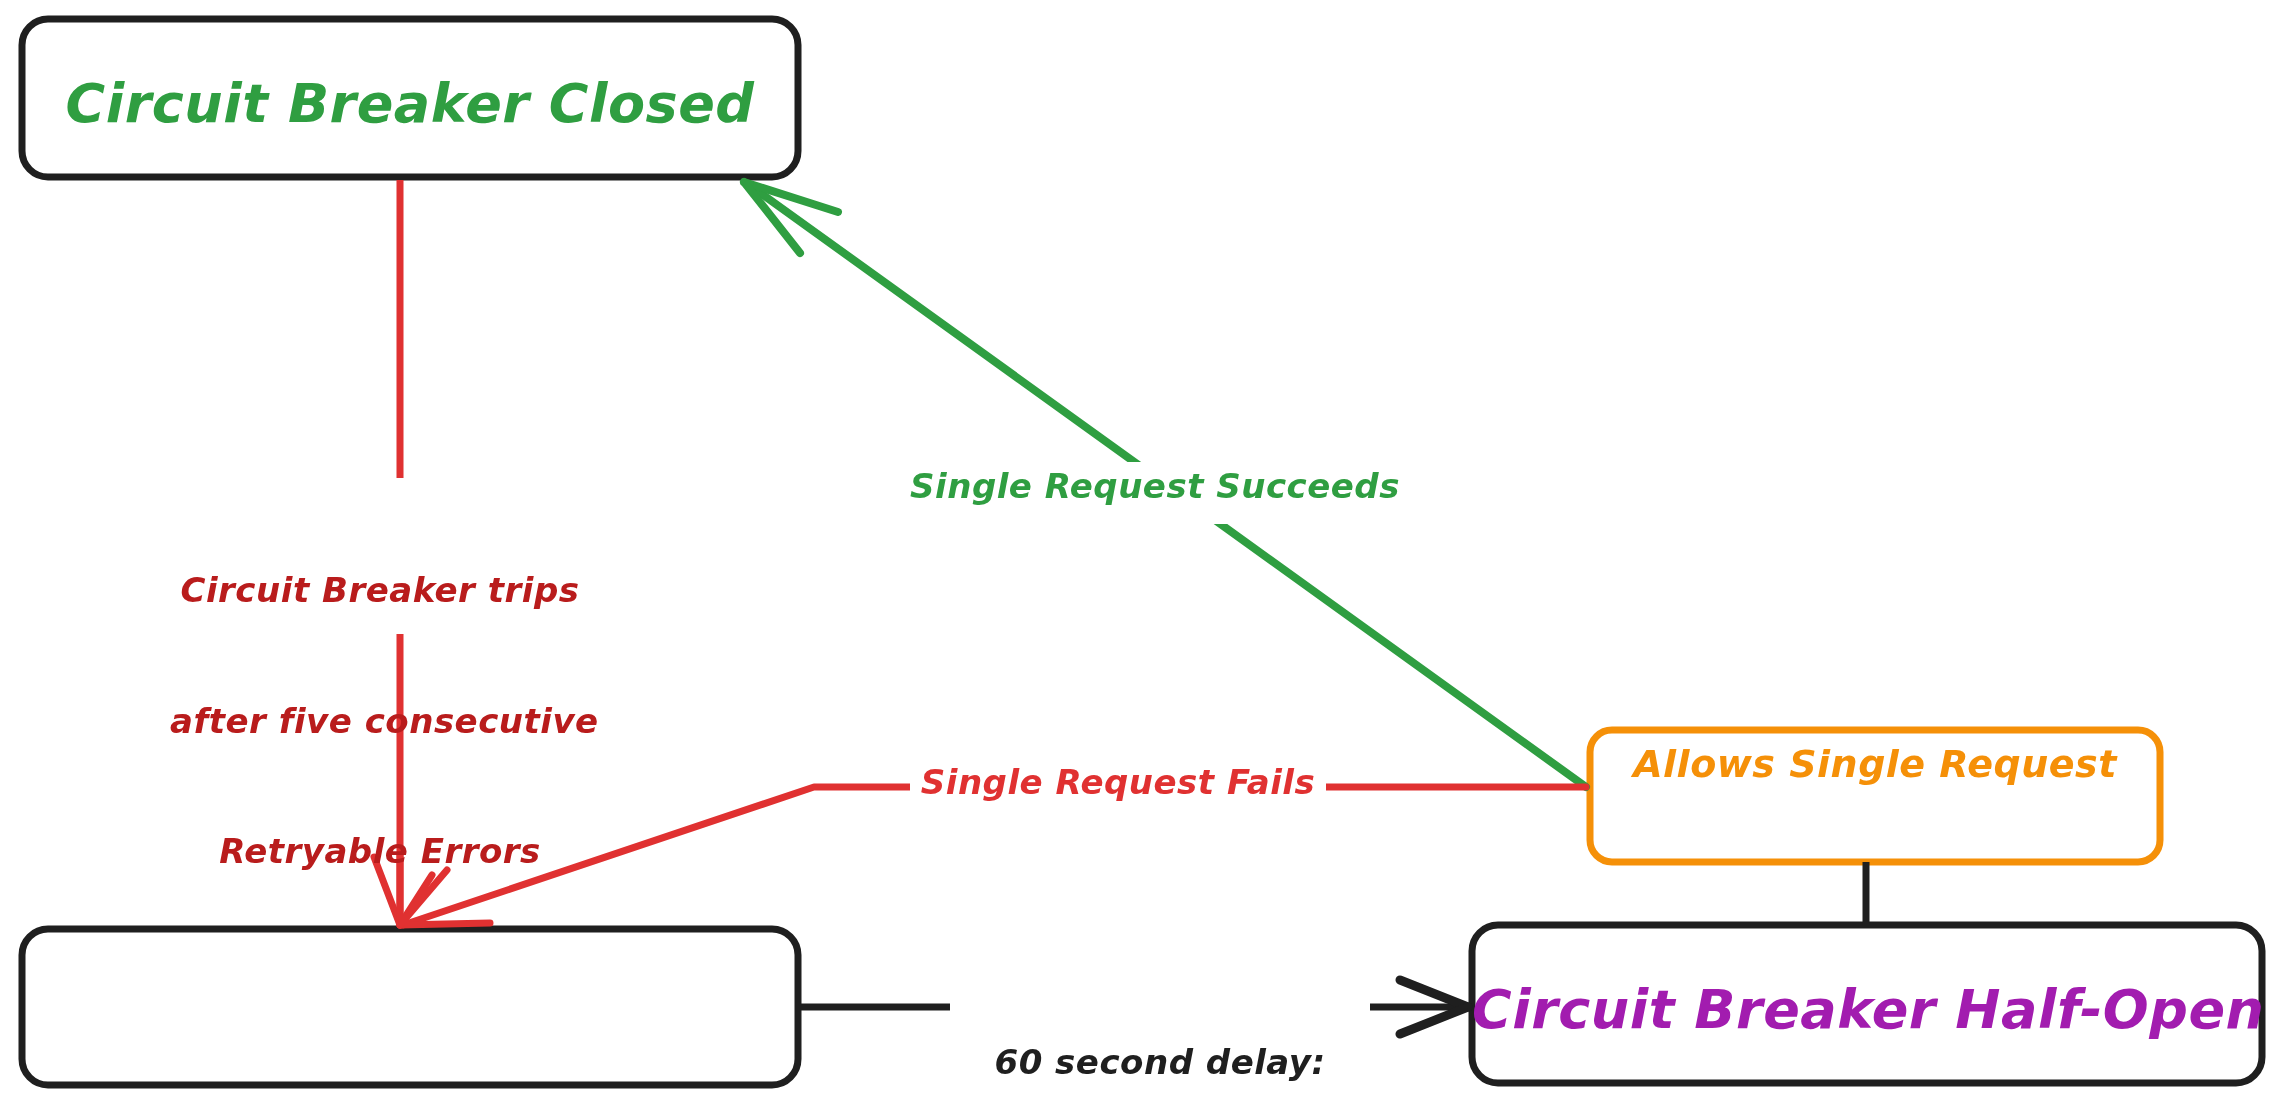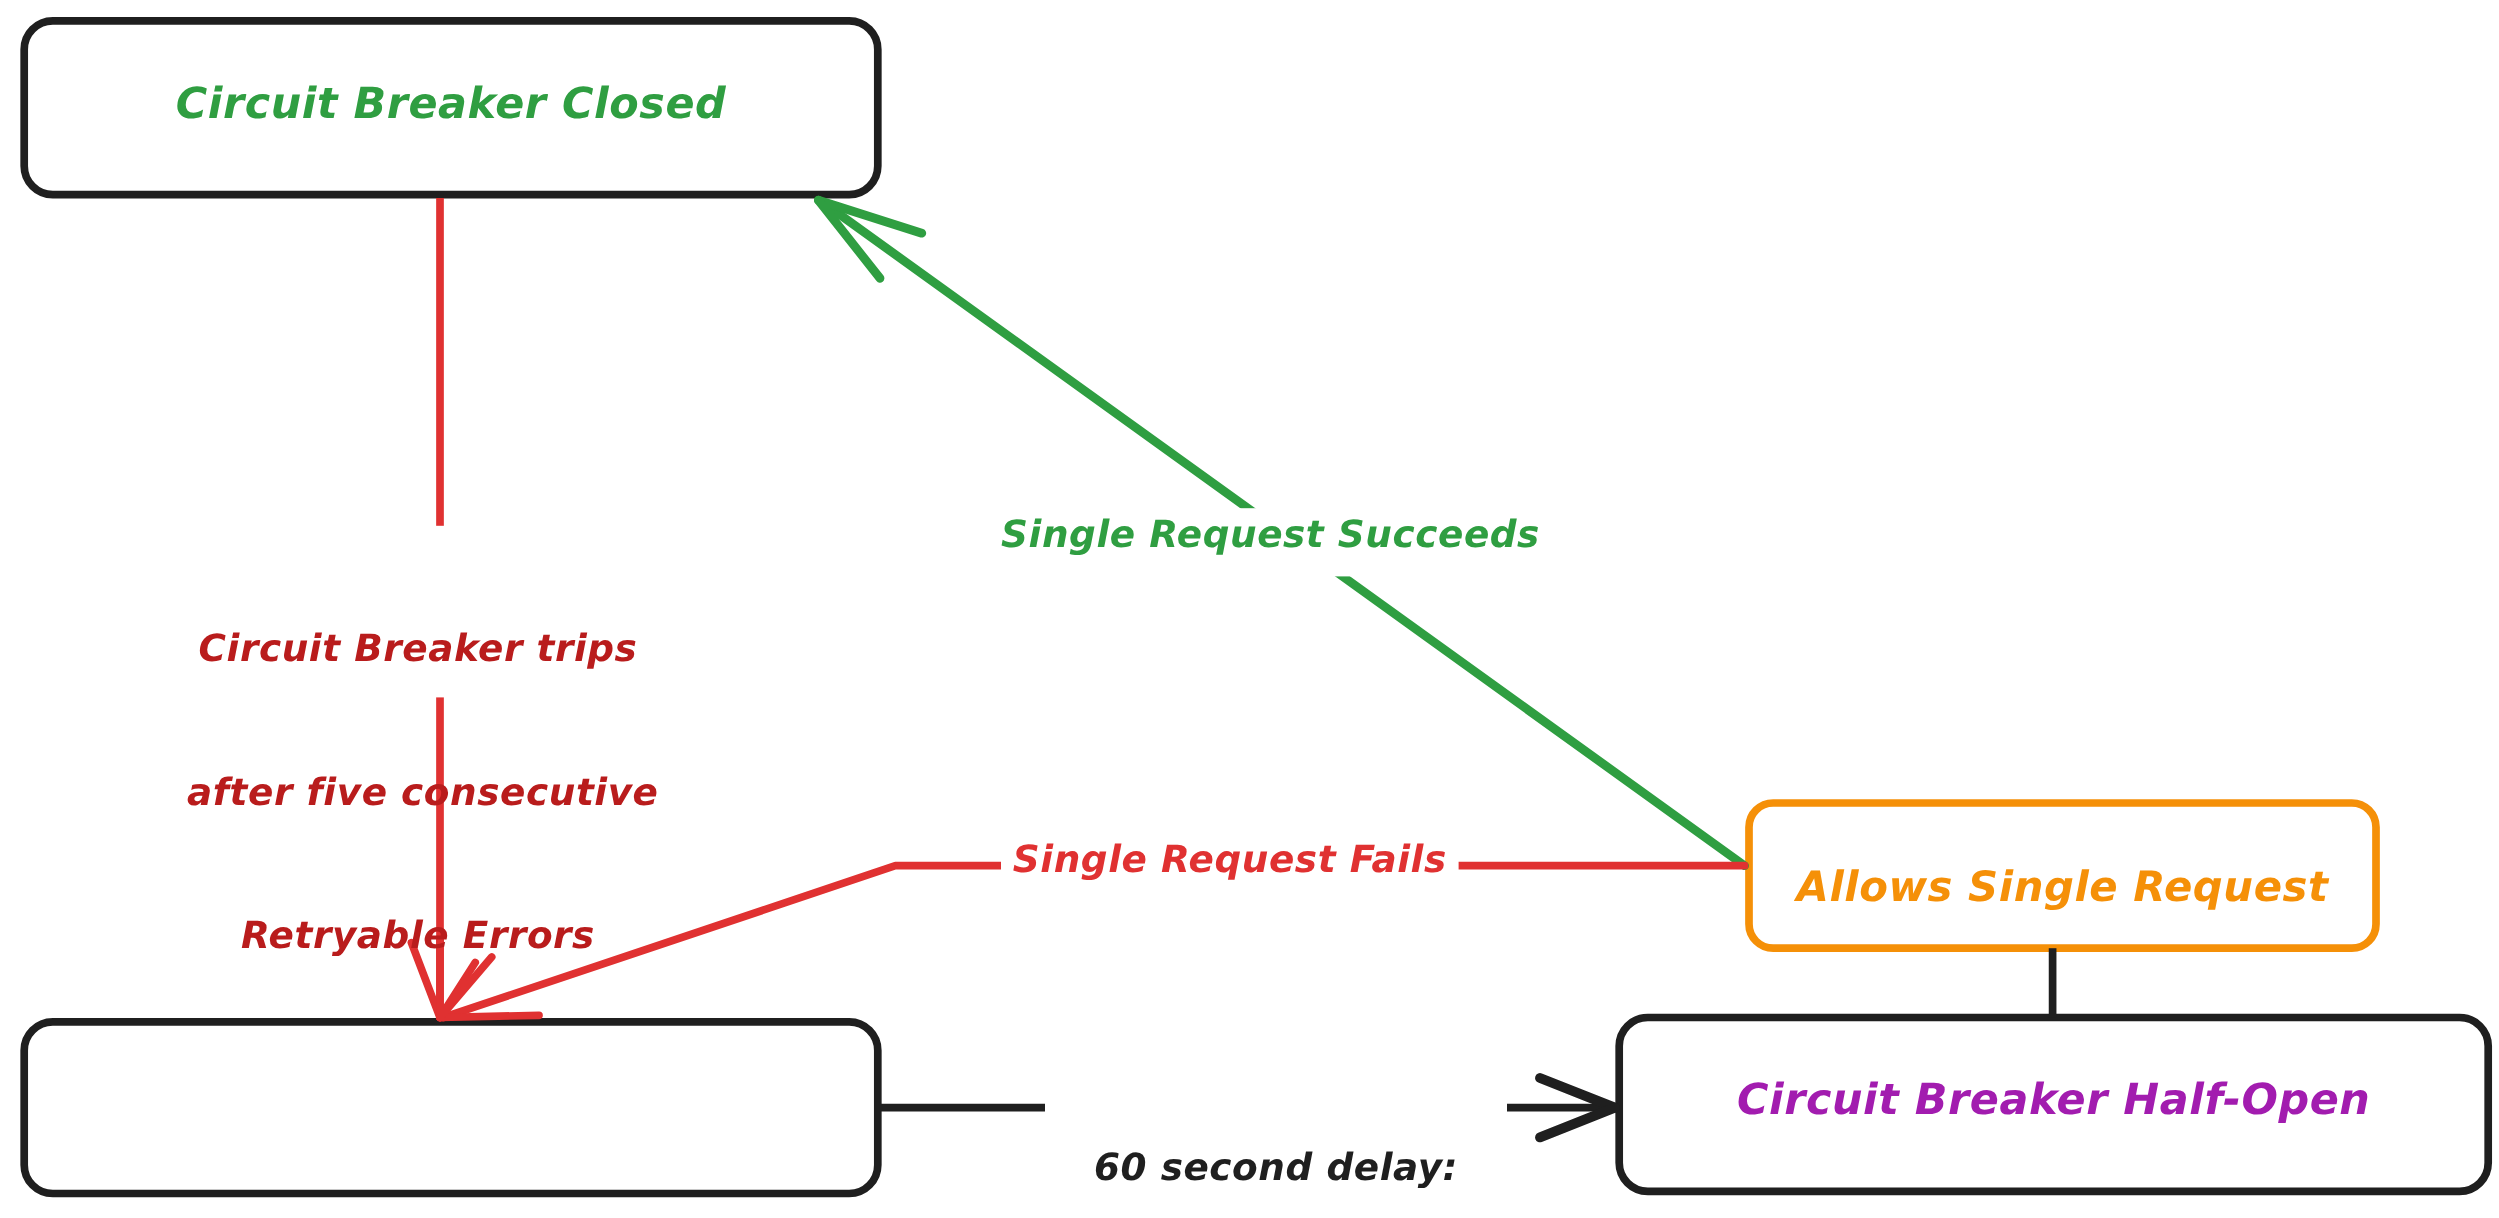--- a/index.html
+++ b/index.html
@@ -32,21 +32,21 @@
     font-family: "DejaVu Sans", sans-serif;
     font-weight: 700;
     letter-spacing: 0.5px;
     white-space: pre;
     text-align: center;
     line-height: 1.18;
     pointer-events: none;
     user-select: none;
   }
   .node-label {
-    font-size: 39px;
+    font-size: 54px;
     font-style: italic;
   }
   .edge-label {
     font-size: 34px;
     font-style: italic;
     text-align: center;
   }
   .edge-label.multiline {
     line-height: 1.28;
   }
@@ -103,21 +103,21 @@
   </svg>
 
   <div class="lbl-bg" style="left:910px; top:757px; width:416px; height:60px;"></div>
   <div class="lbl-bg" style="left:950px; top:950px; width:420px; height:112px;"></div>
   <div class="lbl-bg" style="left:170px; top:478px; width:420px; height:156px;"></div>
   <div class="lbl-bg" style="left:910px; top:462px; width:490px; height:62px;"></div>
 
   <div class="node-label" style="left:22px; top:72px; width:776px; color:#2f9e41;">Circuit Breaker Closed</div>
 
 
-  <div class="node-label" style="left:1590px; top:784px; width:570px; color:#f59008; font-size:38px;">Allows Single Request</div>
+  <div class="node-label" style="left:1590px; top:742px; width:570px; color:#f59008; font-size:38px;">Allows Single Request</div>
 
   <div class="node-label" style="left:1472px; top:978px; width:790px; color:#a21caf;">Circuit Breaker Half-Open</div>
 
   <div class="edge-label multiline" style="left:170px; top:482px; width:420px; color:#b91c1c;font-style:italic;">
     <div>Circuit Breaker trips</div>
     <div>after five consecutive</div>
     <div>Retryable Errors</div>
   </div>
 
   <div class="edge-label" style="left:910px; top:466px; width:490px; color:#2f9e41;">Single Request Succeeds</div>

